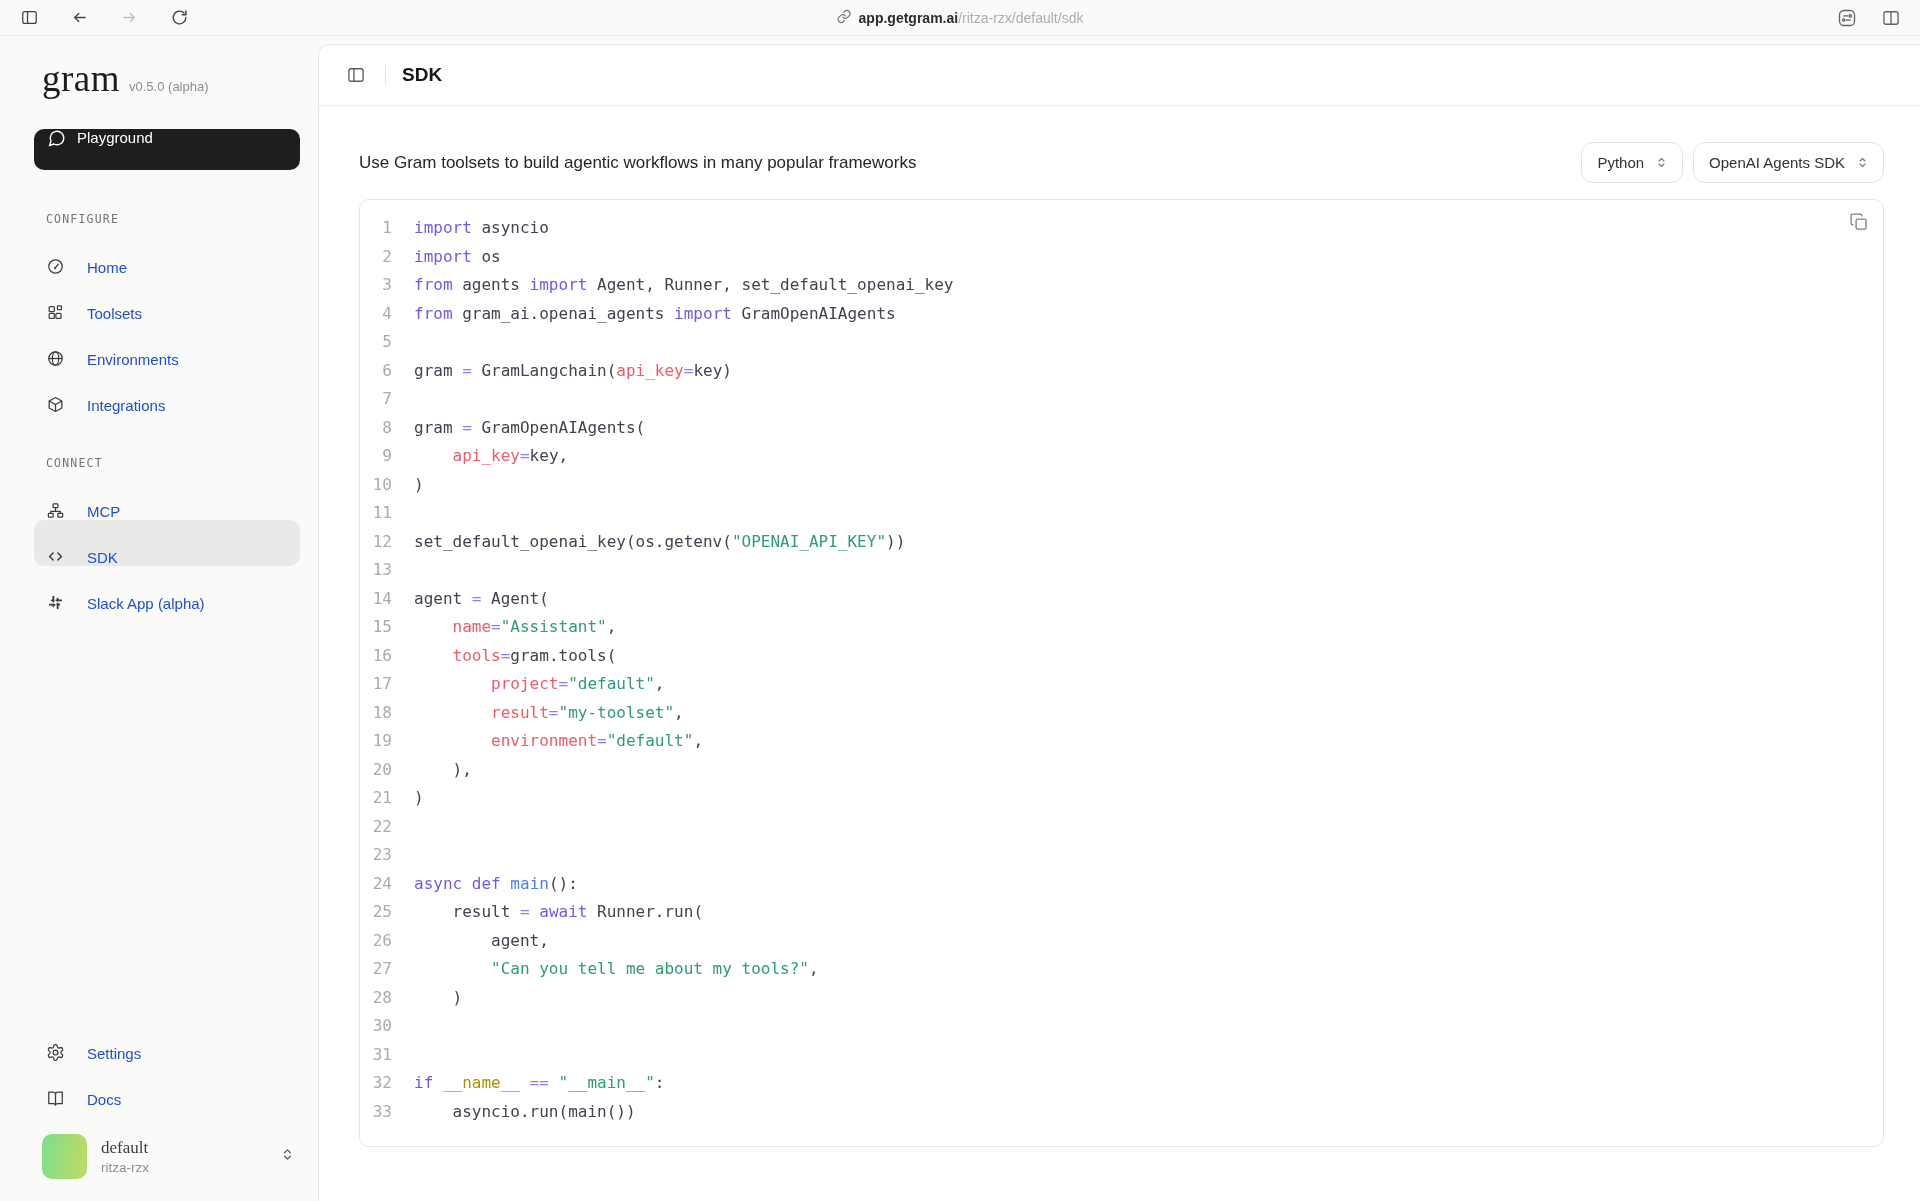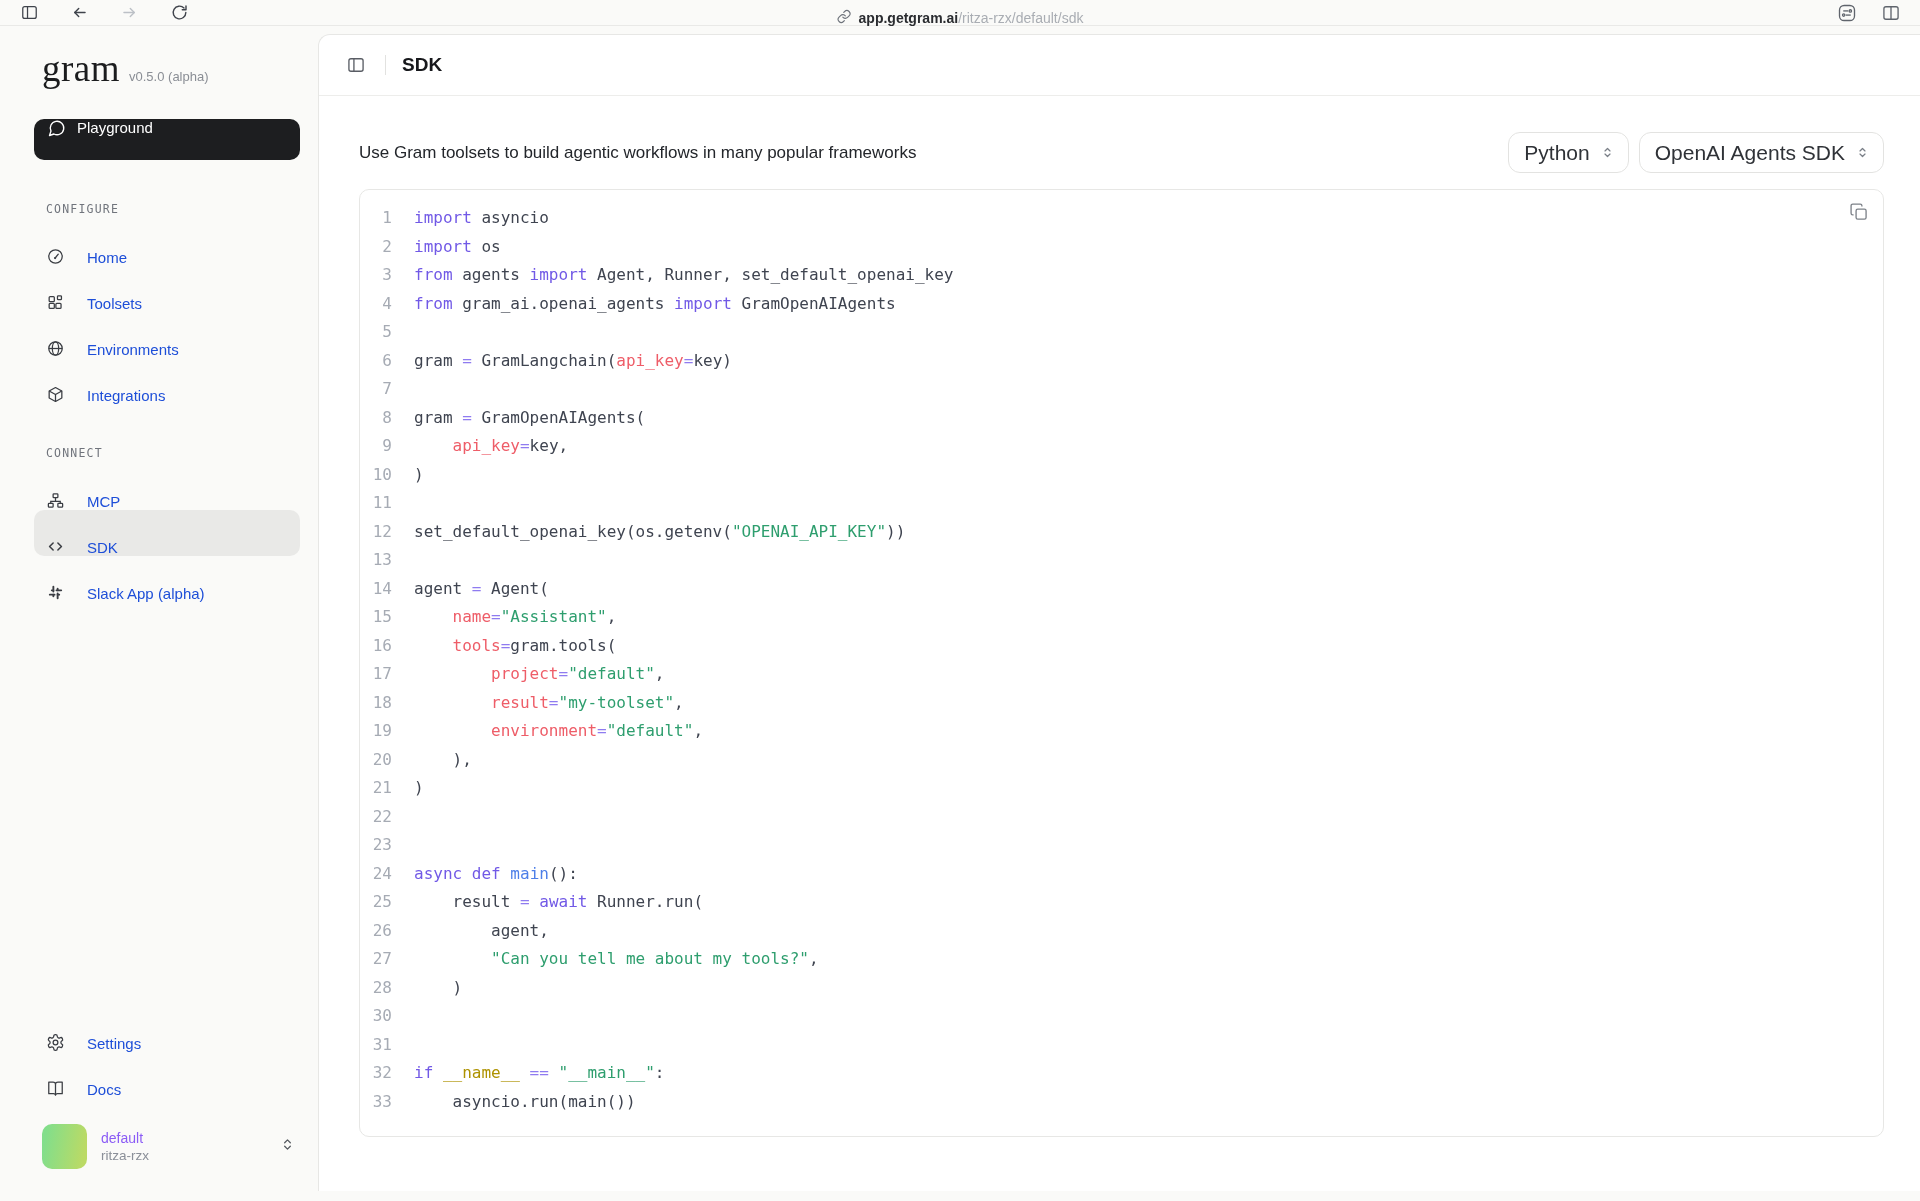--- a/index.html
+++ b/index.html
@@ -1,20 +1,20 @@
 <!DOCTYPE html>
 <html style="--c-kw: #7159E6; --c-op: #8F7BF0; --c-pm: #EE5D68; --c-st: #2E9E6E; --c-fn: #4D7FE8; --c-bi: #AE9200; --c-pl: #3F4450; --c-ln: #A6ABB4;"><head>
 <meta charset="utf-8">
 <style>
   * { box-sizing: border-box; margin: 0; padding: 0; }
   html,body { width:1920px; height:1201px; overflow:hidden; }
   body { font-family:"Liberation Sans", sans-serif; background:#FAFAF8; color:#26282D; }
 
   
-  .browser-bar { position:relative; height:26px; background:#FAFAF8; border-bottom:1px solid #E9E9E7;
+  .browser-bar { position:relative; height:36px; background:#FAFAF8; border-bottom:1px solid #E9E9E7;
                  display:flex; align-items:center; padding:0 14px; }
   .bar-left { display:flex; align-items:center; gap:20px; }
   .chrome-btn { width:30px; height:26px; display:flex; align-items:center; justify-content:center;
                 background:none; border:none; color:#3F434B; cursor:pointer; }
   .chrome-btn svg { width:19px; height:19px; }
   .chrome-btn.dim { color:#BCC0C6; }
   .bar-center { position:absolute; left:50%; top:0; transform:translateX(-50%); height:36px;
                 display:flex; align-items:center; gap:7px; }
   .bar-center svg { width:15px; height:15px; color:#6E737B; }
   .url-host { font-size:14px; font-weight:700; color:#2A2C30; }
@@ -40,42 +40,42 @@
   .nav-item { height:46px; display:flex; align-items:flex-end; gap:22px; padding:0 12px;
               border-radius:10px; font-size:15px; color:#1d4ed8; cursor:pointer; }
   .nav-item.active { background:#E9E9E7; }
   .nav-icon { width:19px; height:19px; display:flex; color:#3A3D43; }
   .nav-icon svg { width:19px; height:19px; }
   .sidebar-spacer { flex:1; }
   .project-row { margin-top:26px; display:flex; align-items:center; gap:14px; padding:0 4px 4px 8px; cursor:pointer; }
   .project-avatar { width:45px; height:45px; border-radius:10px;
                     background:linear-gradient(100deg,#82DE8B 10%,#BBDA65 90%); }
   .project-names { display:flex; flex-direction:column; gap:2px; }
-  .project-name { font-size:14px; color:#8b5cf6; }
+  .project-name { font-size:17px; color:#404040;font-family:Liberation Serif, serif; }
   .project-org { font-size:13.5px; color:#8A8F98; }
   .project-caret { margin-left:auto; color:#55595F; }
   .project-caret svg { width:17px; height:17px; }
 
   
   .panel { flex:1; margin-top:8px; background:#FFFFFF; border:1px solid #E7E7E5; border-right:0; border-bottom:0;
            border-top-left-radius:12px; display:flex; flex-direction:column; overflow:hidden; }
   .panel-header { height:61px; flex:none; display:flex; align-items:center; padding:0 24px;
                   border-bottom:1px solid #EDEDEB; }
   .panel-toggle { background:none; border:none; color:#595D64; width:26px; height:26px; display:flex;
                   align-items:center; justify-content:center; cursor:pointer; }
   .panel-toggle svg { width:20px; height:20px; }
   .header-divider { width:1px; height:20px; background:#E2E2E0; margin:0 16px; }
   .panel-title { font-size:19px; font-weight:700; color:#17181C; letter-spacing:0.1px; }
 
   .panel-body { padding:36px 36px 0 40px; }
   .body-top { display:flex; align-items:center; }
   .subtitle { font-size:17px; color:#23262B; }
   .selects { margin-left:auto; display:flex; gap:10px; }
   .select-btn { height:41px; background:#FFFFFF; border:1px solid #E3E3E1; border-radius:12px;
-                display:flex; align-items:center; gap:10px; padding:0 13px 0 15px; font-size:21px;
+                display:flex; align-items:center; gap:10px; padding:0 13px 0 15px; font-size:15px;
                 font-family:inherit; color:#2F3237; cursor:pointer; }
   .select-btn svg { width:15px; height:15px; color:#7A7F87; }
 
   
   .code-card { position:relative; margin-top:16px; border:1px solid #E7E7E5; border-radius:10px;
                background:#FFFFFF; padding:14px 0 20px; }
   .copy-btn { position:absolute; top:12px; right:14px; background:none; border:none; color:#7C8188; cursor:pointer; }
   .copy-btn svg { width:20px; height:20px; }
   .code-lines { font-family:"DejaVu Sans Mono", monospace; font-size:16px; line-height:28.5px; }
   .code-line { display:flex; }

